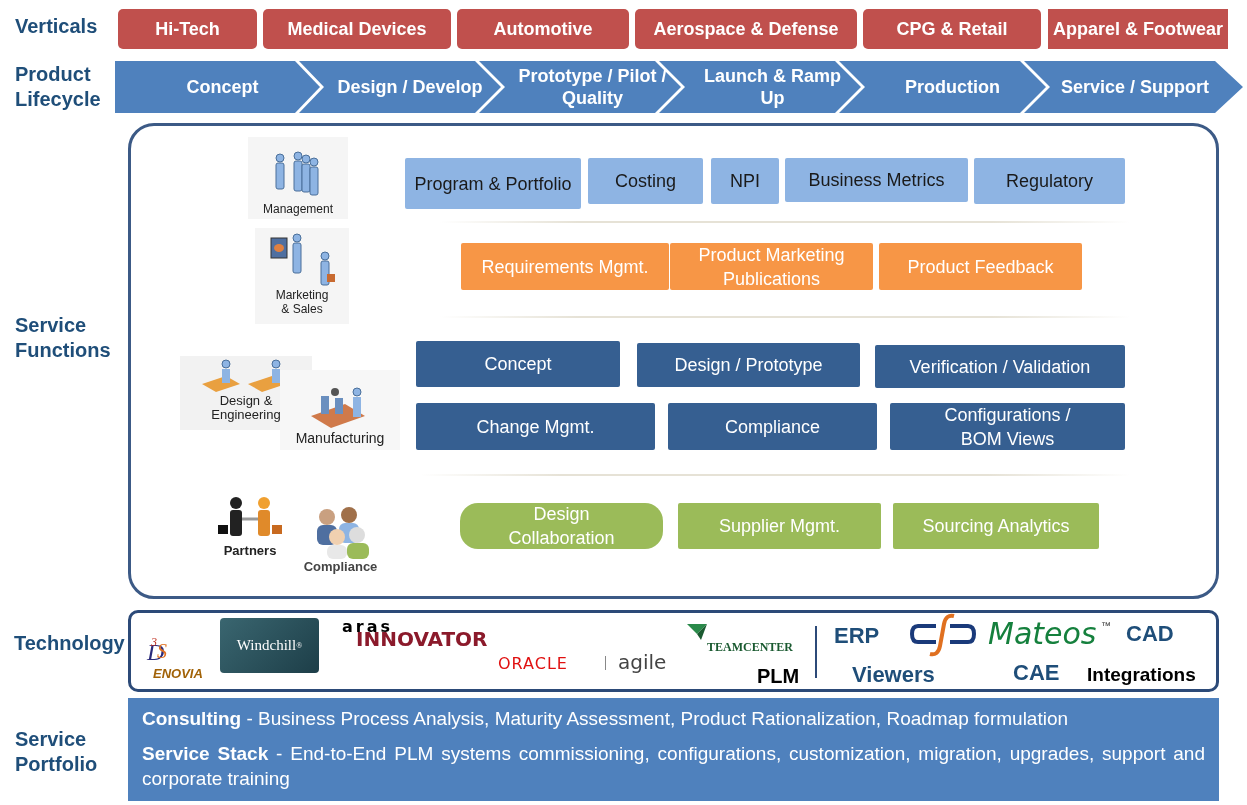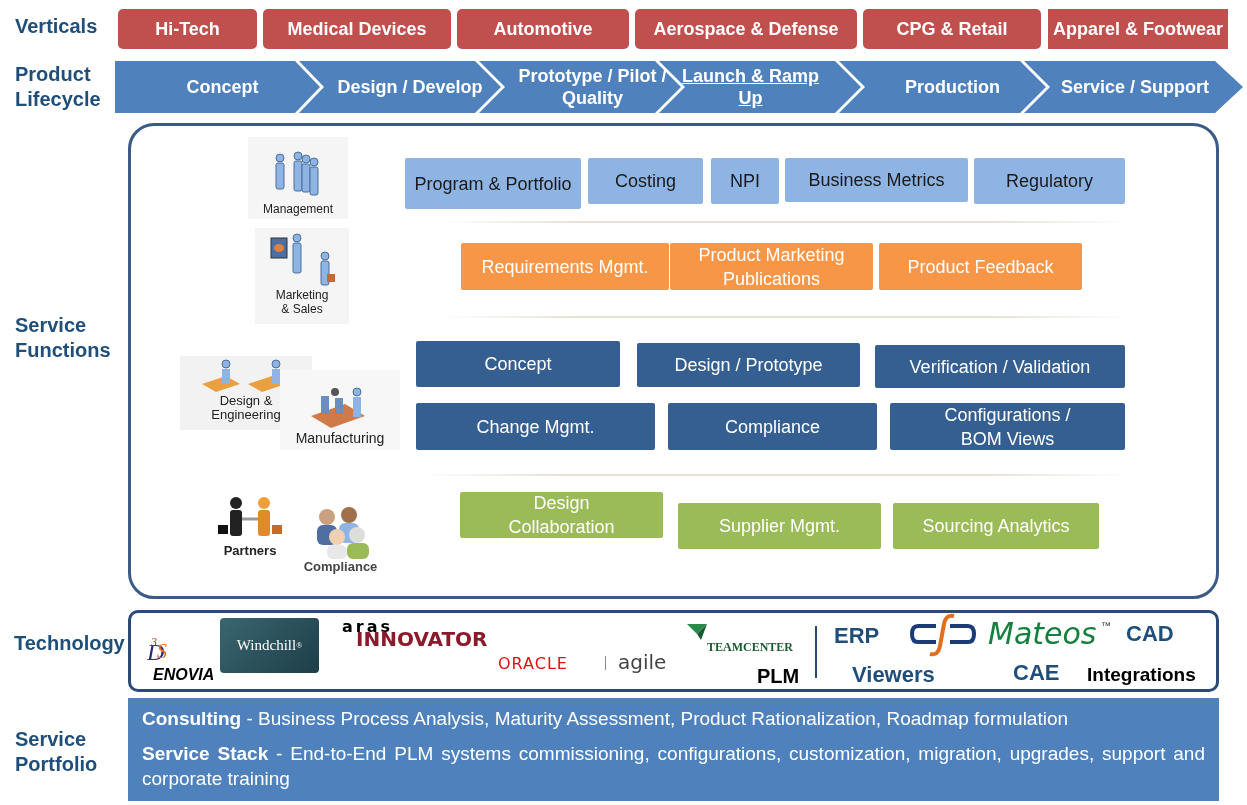--- a/index.html
+++ b/index.html
@@ -61,21 +61,21 @@
   <polygon points="0,0 180,0 205,26 180,52 0,52" fill="#4f81bd"></polygon>
   <polygon points="184,0 360,0 386,26 360,52 184,52 209,26" fill="#4f81bd"></polygon>
   <polygon points="364,0 540,0 566,26 540,52 364,52 390,26" fill="#4f81bd"></polygon>
   <polygon points="544,0 720,0 746,26 720,52 544,52 570,26" fill="#4f81bd"></polygon>
   <polygon points="724,0 905,0 931,26 905,52 724,52 750,26" fill="#4f81bd"></polygon>
   <polygon points="909,0 1100,0 1128,26 1100,52 909,52 935,26" fill="#4f81bd"></polygon>
 </svg>
 <div class="chev" style="left:125px; width:195px;">Concept</div>
 <div class="chev" style="left:325px; width:170px;">Design / Develop</div>
 <div class="chev" style="left:510px; width:165px;">Prototype / Pilot / Quality</div>
-<div class="chev" style="left:668px; width:165px;text-decoration:underline;">Launch &amp; Ramp Up</div>
+<div class="chev" style="left:690px; width:165px;">Launch &amp; Ramp Up</div>
 <div class="chev" style="left:870px; width:165px;">Production</div>
 <div class="chev" style="left:1050px; width:170px;">Service / Support</div>
 
 <div class="main-box"></div>
 
 <div class="ico" style="left:248px; top:137px; width:100px; height:82px;">
   <svg width="60" height="52" viewBox="0 0 60 52">
     <g fill="#8eb4e3" stroke="#4a6f9a" stroke-width="1">
       <circle cx="12" cy="8" r="4"></circle>
         <rect x="8" y="13" width="8" height="26" rx="2"></rect>
@@ -164,33 +164,33 @@
 <div class="sep" style="left:440px; top:316px; width:690px;"></div>
 
 <div class="fn db" style="left:416px; top:341px; width:204px; height:46px;">Concept</div>
 <div class="fn db" style="left:637px; top:343px; width:223px; height:44px;">Design / Prototype</div>
 <div class="fn db" style="left:875px; top:345px; width:250px; height:43px;">Verification / Validation</div>
 <div class="fn db" style="left:416px; top:403px; width:239px; height:47px;">Change Mgmt.</div>
 <div class="fn db" style="left:668px; top:403px; width:209px; height:47px;">Compliance</div>
 <div class="fn db" style="left:890px; top:403px; width:235px; height:47px; padding:0 40px;">Configurations / BOM Views</div>
 <div class="sep" style="left:420px; top:474px; width:710px;"></div>
 
-<div class="fn gr" style="left:460px; top:492px; width:203px; height:46px; padding:0 40px;">Design Collaboration</div>
+<div class="fn gr" style="left:460px; top:503px; width:203px; height:46px; padding:0 40px;border-radius:18px;">Design Collaboration</div>
 <div class="fn gr" style="left:678px; top:503px; width:203px; height:46px;">Supplier Mgmt.</div>
 <div class="fn gr" style="left:893px; top:503px; width:206px; height:46px;">Sourcing Analytics</div>
 
 <div class="tech-box"></div>
 
 <div class="abs" style="left:145px; top:636px; width:70px; height:46px;">
   <svg width="30" height="32" viewBox="0 0 30 32">
     <text x="2" y="24" font-family="Liberation Serif, serif" font-style="italic" font-size="24" fill="#2a2a7a">D</text>
     <text x="12" y="22" font-family="Liberation Serif, serif" font-style="italic" font-size="20" fill="#e07020">S</text>
     <text x="6" y="10" font-family="Liberation Serif, serif" font-style="italic" font-size="12" fill="#c03020">3</text>
   </svg>
-  <div class="tl" style="left:8px; top:30px; font-style:italic; font-size:16px; color:#000000;">ENOVIA</div>
+  <div class="tl" style="left:8px; top:30px; font-style:italic; font-size:13px; color:#a16207;">ENOVIA</div>
 </div>
 
 <div class="abs" style="left:220px; top:618px; width:99px; height:55px; background:linear-gradient(135deg,#3a6670,#1d3e48); border-radius:4px; display:flex; align-items:center; justify-content:center; color:#fff; font-family:'Liberation Serif', serif; font-size:15px;">
   <span>Windchill</span>
     <span style="font-size:8px; vertical-align:super;">®</span>
 </div>
 
 <div class="abs" style="left:342px; top:617px; width:180px; height:34px;">
   <div class="tl" style="left:0; top:0; font-size:16px; letter-spacing:3px; color:#000; font-family:'DejaVu Sans', sans-serif;">aras</div>
   <div class="tl" style="left:14px; top:10px; font-size:20px; color:#8b1a2b; font-family:'DejaVu Sans', sans-serif; letter-spacing:0px;">INNOVATOR</div>

